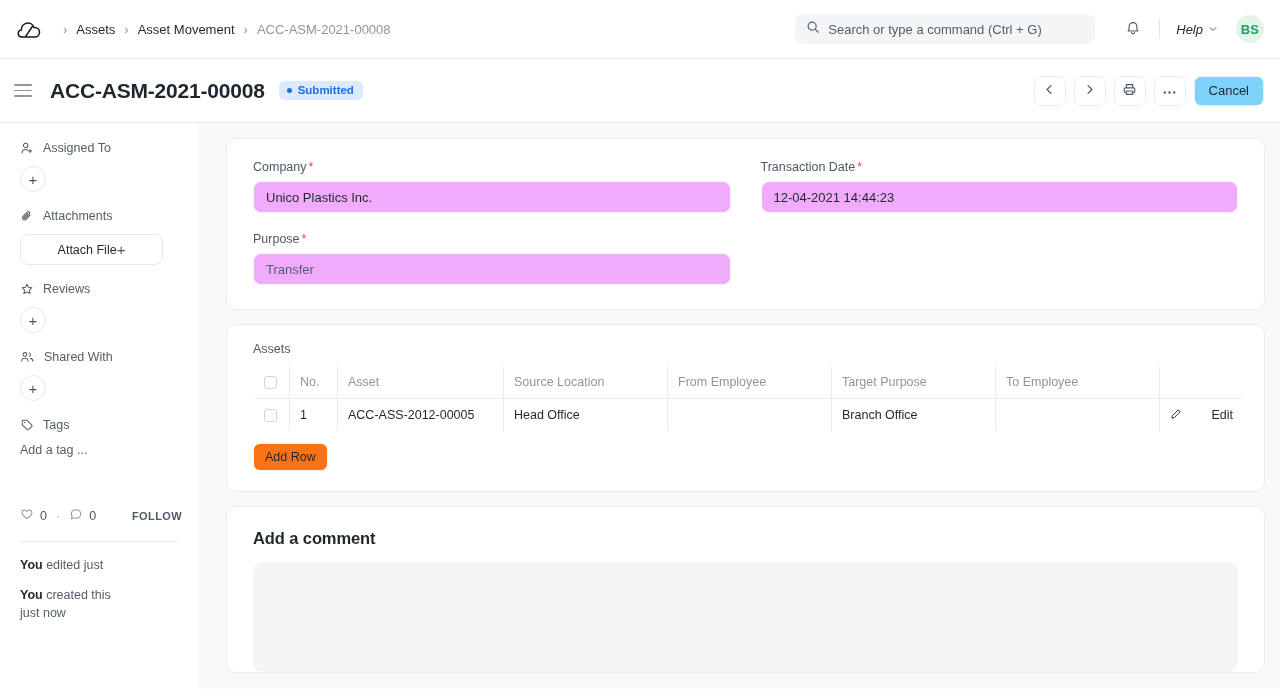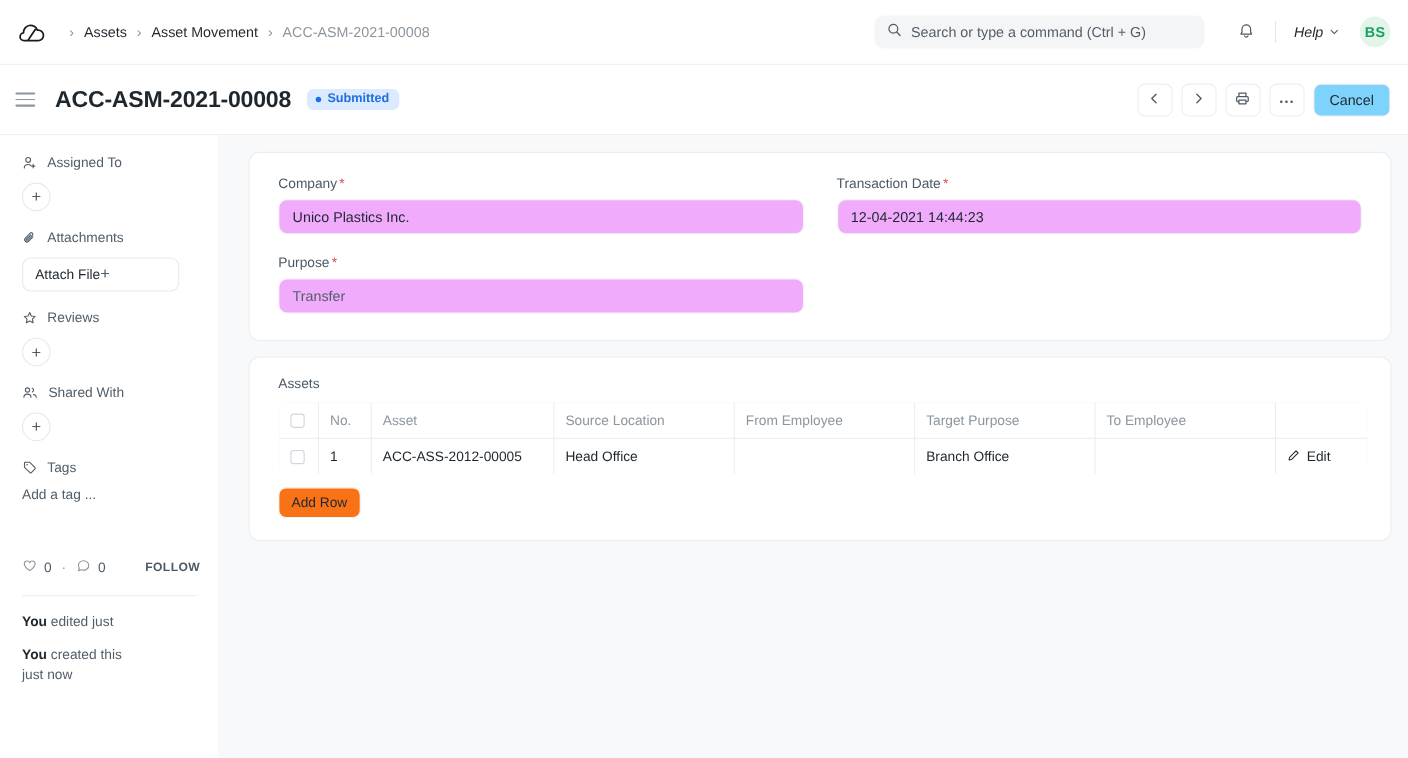--- a/index.html
+++ b/index.html
@@ -103,21 +103,21 @@
   }
   .sb-head svg { flex: none; display:block; }
   .plus-circle {
     width: 26px; height: 26px; border-radius: 50%;
     border: 1px solid #e6e9ec; background: #ffffff;
     display: flex; align-items: center; justify-content: center;
     cursor: pointer; color: #4c5a67; font-size: 15px; line-height: 1;
   }
   .attach-box {
     width: 143px; height: 31px; border: 1px solid #e6e9ec; border-radius: 8px;
-    display: flex; align-items: center; justify-content: flex-start;
+    display: flex; align-items: center; justify-content: center;
     padding: 0 11px; font-size: 12.5px; color: #1f272e; cursor: pointer;
     background: #ffffff;
   }
   .attach-box .p { color: #4c5a67; font-size: 15px; line-height: 1; }
   .add-tag { font-size: 12.5px; color: #525e69; cursor: pointer; }
 
   .sb-foot { margin-top: 50px; }
   .sb-stats { display: flex; align-items: center; font-size: 12.5px; color: #4c5a67; gap: 0; }
   .stat { display:flex; align-items:center; gap: 6px; cursor:pointer; }
   .stat-sep { margin: 0 9px; color: #8d969e; }
@@ -168,21 +168,21 @@
   .col-asset{ width: 166px; }
   .col-src  { width: 164px; }
   .col-fromemp { width: 164px; }
   .col-tgt  { width: 164px; }
   .col-toemp{ width: 164px; }
   .col-edit { width: 84px; }
   .chk {
     width: 13px; height: 13px; border: 1px solid #cfd6dc; border-radius: 3px;
     background: #ffffff; display: block; cursor: pointer;
   }
-  .edit-cell { display: flex; align-items: center; justify-content: flex-start; gap: 6px; color: #1f272e; cursor: pointer; font-size: 12.5px; }
+  .edit-cell { display: flex; align-items: center; justify-content: space-between; gap: 6px; color: #1f272e; cursor: pointer; font-size: 12.5px; }
   .add-row-btn {
     margin-top: 11px; background: #f97316; border: 1px solid #f4f5f6;
     border-radius: 7px; height: 28px; padding: 0 11px; font-size: 12.5px;
     color: #1f272e; cursor: pointer; font-family: "Liberation Sans", sans-serif;
   }
 
   
   .card-comment { padding: 22px 26px 0 26px; }
   .comment-title { font-size: 16.5px; font-weight: 700; color: #1f272e; margin-bottom: 14px; letter-spacing: -.1px; }
   .comment-box {
@@ -481,16 +481,20 @@
                   </span>
                   <span>Edit</span>
                 </span>
               </td>
             </tr>
           </tbody>
         </table>
         <button class="add-row-btn">Add Row</button>
       </section>
 
+      <section class="card card-comment">
+        <div class="comment-title">Add a comment</div>
+        <div class="comment-box"></div>
+      </section>
 
     </main>
   </div>
 </div>
 
 </body></html>

